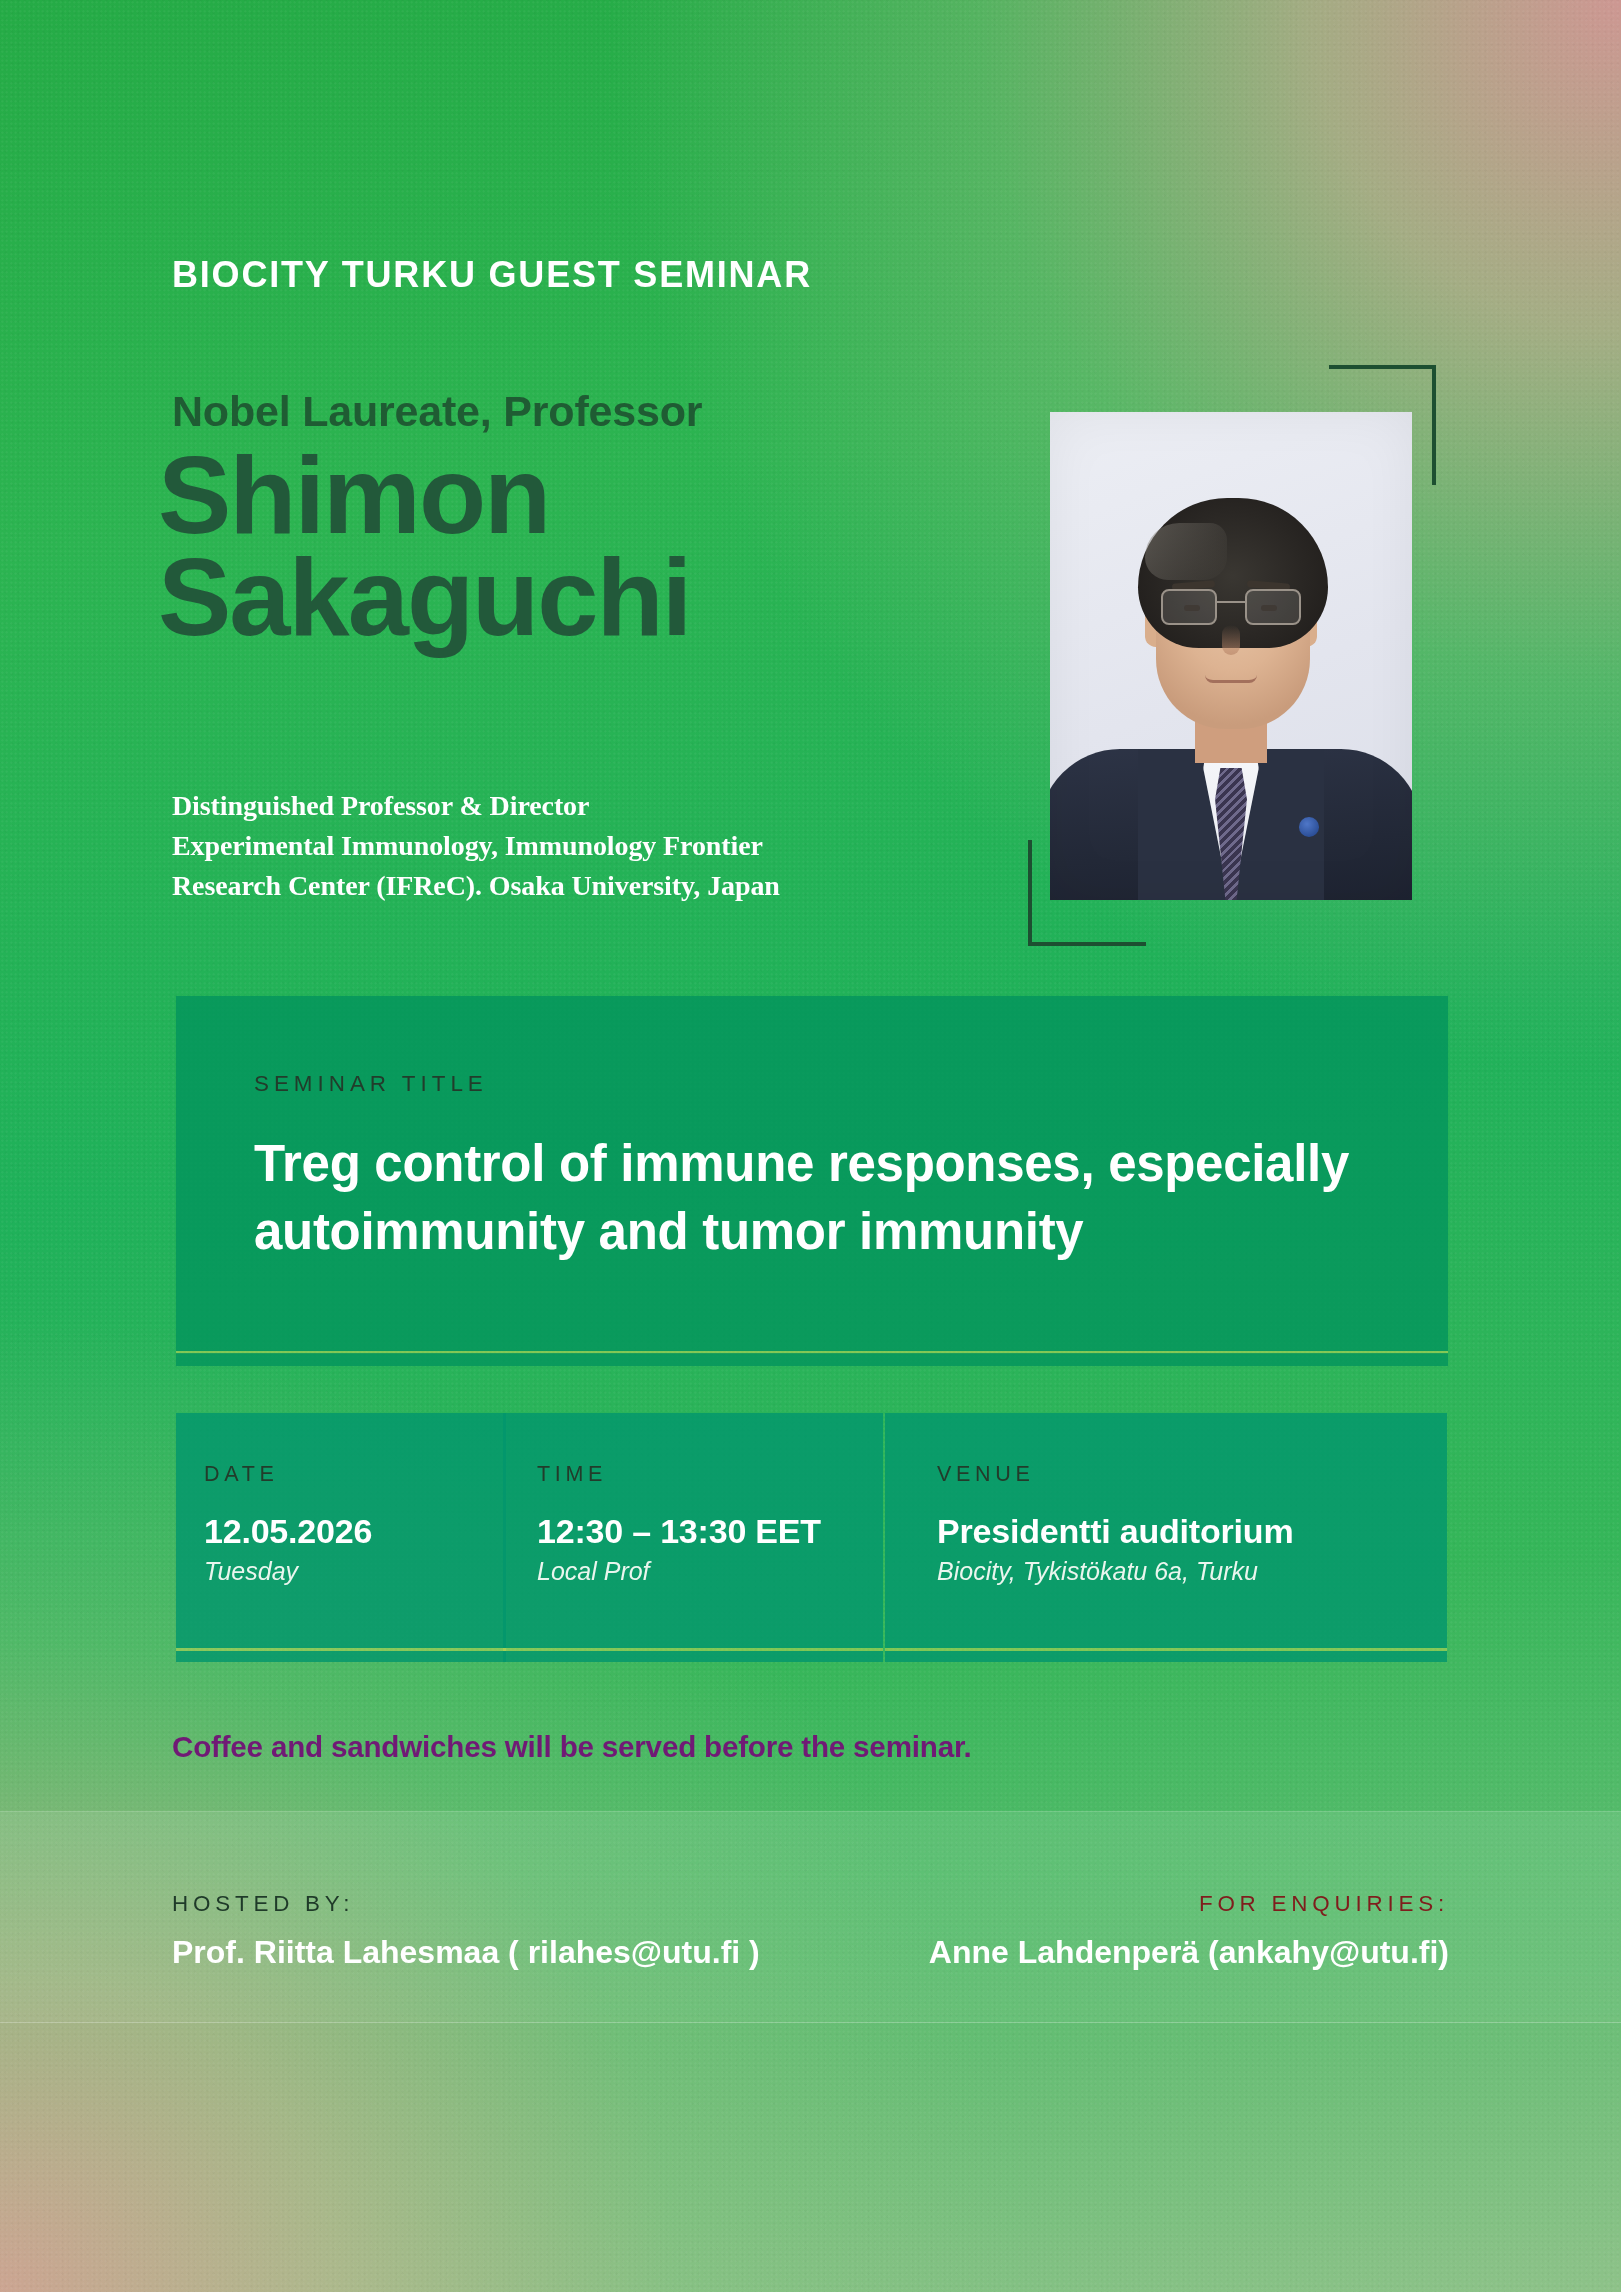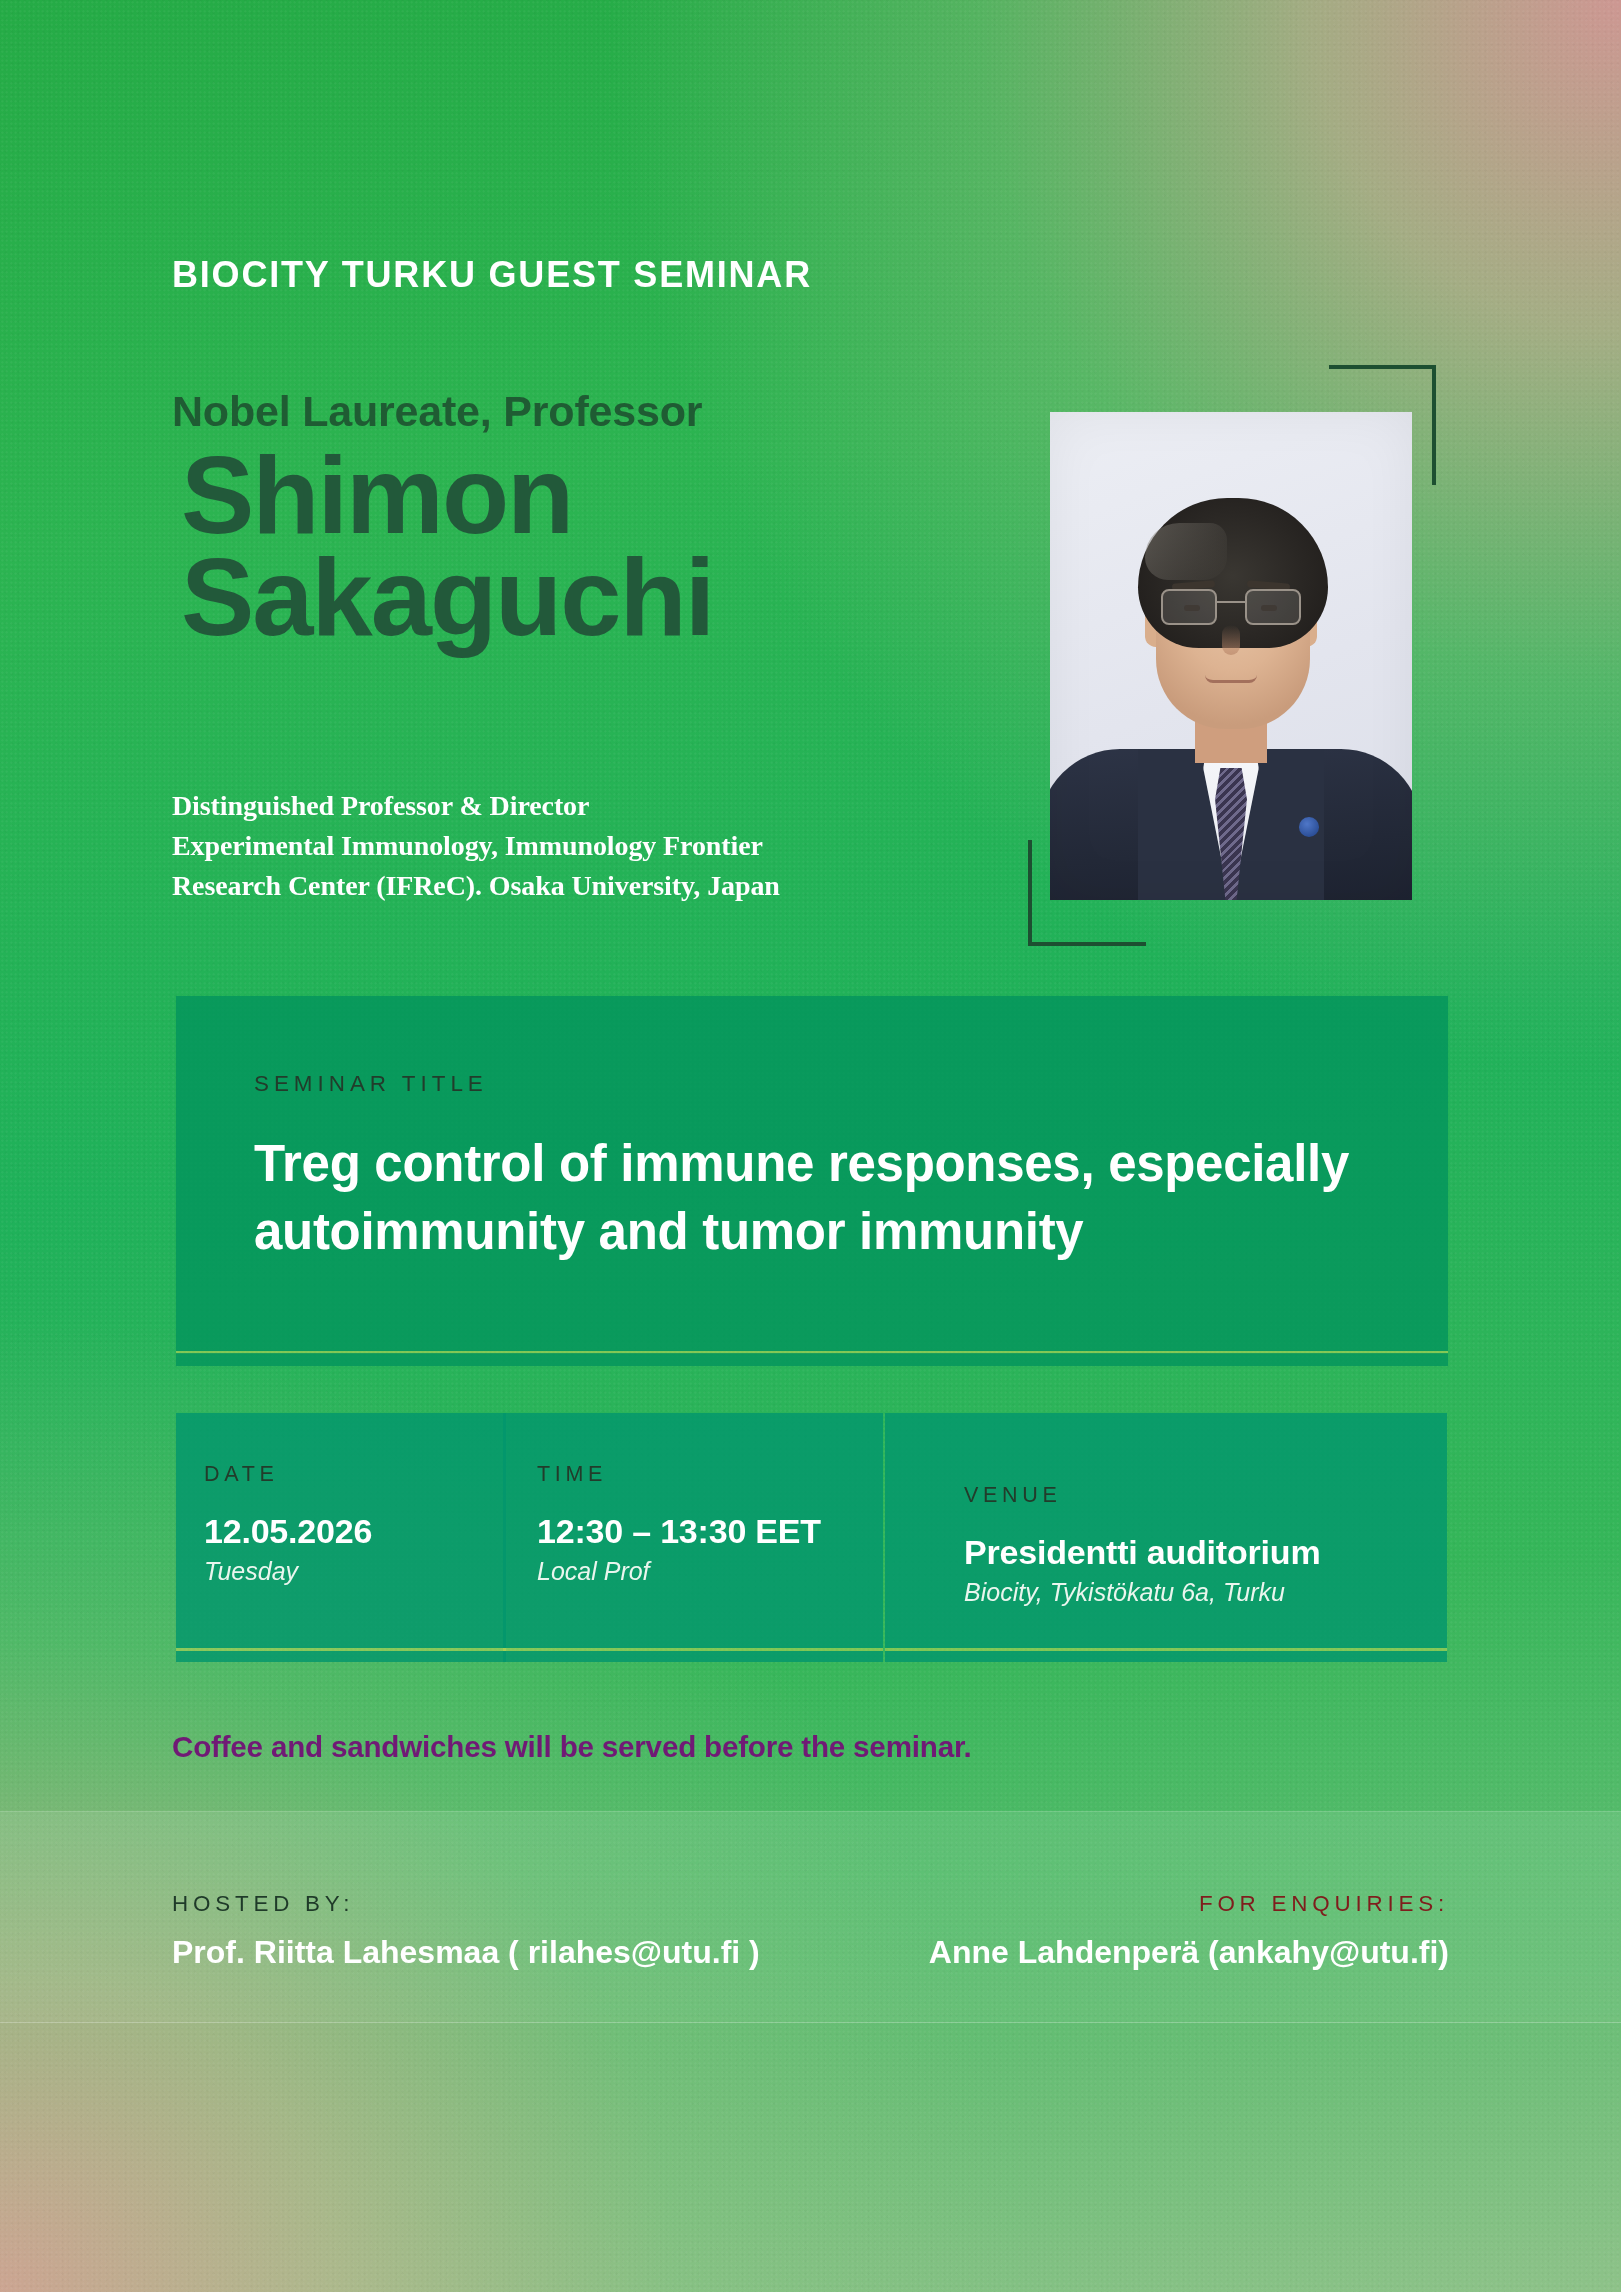--- a/index.html
+++ b/index.html
@@ -44,21 +44,21 @@
     font-family:"DejaVu Serif",serif;font-style:italic;font-size:24px;letter-spacing:0.4px;
     padding:9px 15px 9.9px 15px;line-height:1;}
   .tag-left{left:176px;top:88px;}
   .tag-right{left:1245px;top:88px;}
 
   
   .kicker{position:absolute;left:172px;top:254px;color:#ffffff;
     font-size:36px;font-weight:700;letter-spacing:1.8px;}
   .pretitle{position:absolute;left:172px;top:387px;color:#1f5c33;
     font-size:43px;font-weight:700;letter-spacing:-0.2px;}
-  .bigname{position:absolute;left:181px;top:444px;color:#22593a;
+  .bigname{position:absolute;left:158px;top:444px;color:#22593a;
     font-size:110px;font-weight:700;line-height:.93;letter-spacing:-2px;}
   .bigname span{display:block;}
 
   .affil{position:absolute;left:172px;top:786px;color:#ffffff;
     font-size:28px;font-weight:700;line-height:1.42;letter-spacing:-0.1px;font-family:Liberation Serif, serif;}
   .affil span{display:block;}
 
   
   .portrait-wrap{position:absolute;left:1050px;top:412px;width:362px;height:488px;}
   .portrait{position:absolute;inset:0;overflow:hidden;background:#e8e9f0;}
@@ -127,21 +127,21 @@
   
   .ibox{position:absolute;top:1413px;height:235px;background:rgba(3,150,108,.82);}
   .ibox-ul{position:absolute;top:1648px;height:2.7px;background:rgba(200,215,80,.5);}
   .ibox-foot{position:absolute;top:1651px;height:10.7px;background:rgba(3,150,108,.82);}
   .ib1{left:176px;width:330px;} .ib1u{left:176px;width:330px;} .ib1f{left:176px;width:330px;}
   .ib2{left:503px;width:380px;} .ib2u{left:503px;width:380px;} .ib2f{left:503px;width:380px;}
   .ib3{left:885px;width:562px;} .ib3u{left:885px;width:562px;} .ib3f{left:885px;width:562px;}
   .ib-label{position:absolute;top:1462px;color:#223c2b;font-size:21.5px;letter-spacing:4.7px;}
   .ib-value{position:absolute;top:1512px;color:#ffffff;font-size:34px;font-weight:700;letter-spacing:-0.2px;}
   .ib-sub{position:absolute;top:1557px;color:#eaf6ee;font-size:25px;font-style:italic;font-weight:400;}
-  .c1{left:204px;} .c2{left:537px;} .c3{left:964px;margin-top:21px;}
+  .c1{left:204px;} .c2{left:537px;} .c3{left:937px;}
 
   .coffee{position:absolute;left:172px;top:1730px;color:#701a75;
     font-size:29.6px;font-weight:700;letter-spacing:-0.2px;}
 
   
   .strip{position:absolute;left:0;top:1811px;width:1621px;height:212px;
     background:linear-gradient(180deg,rgba(255,255,255,.10),rgba(255,255,255,.04));
     border-top:0.9px solid rgba(255,255,255,.18);border-bottom:0.9px solid rgba(255,255,255,.18);}
   .host-label{position:absolute;left:172px;top:1891px;color:#1f3a29;font-size:22.4px;letter-spacing:4.8px;}
   .host-name{position:absolute;left:172px;top:1934px;color:#ffffff;font-size:32px;font-weight:700;}

